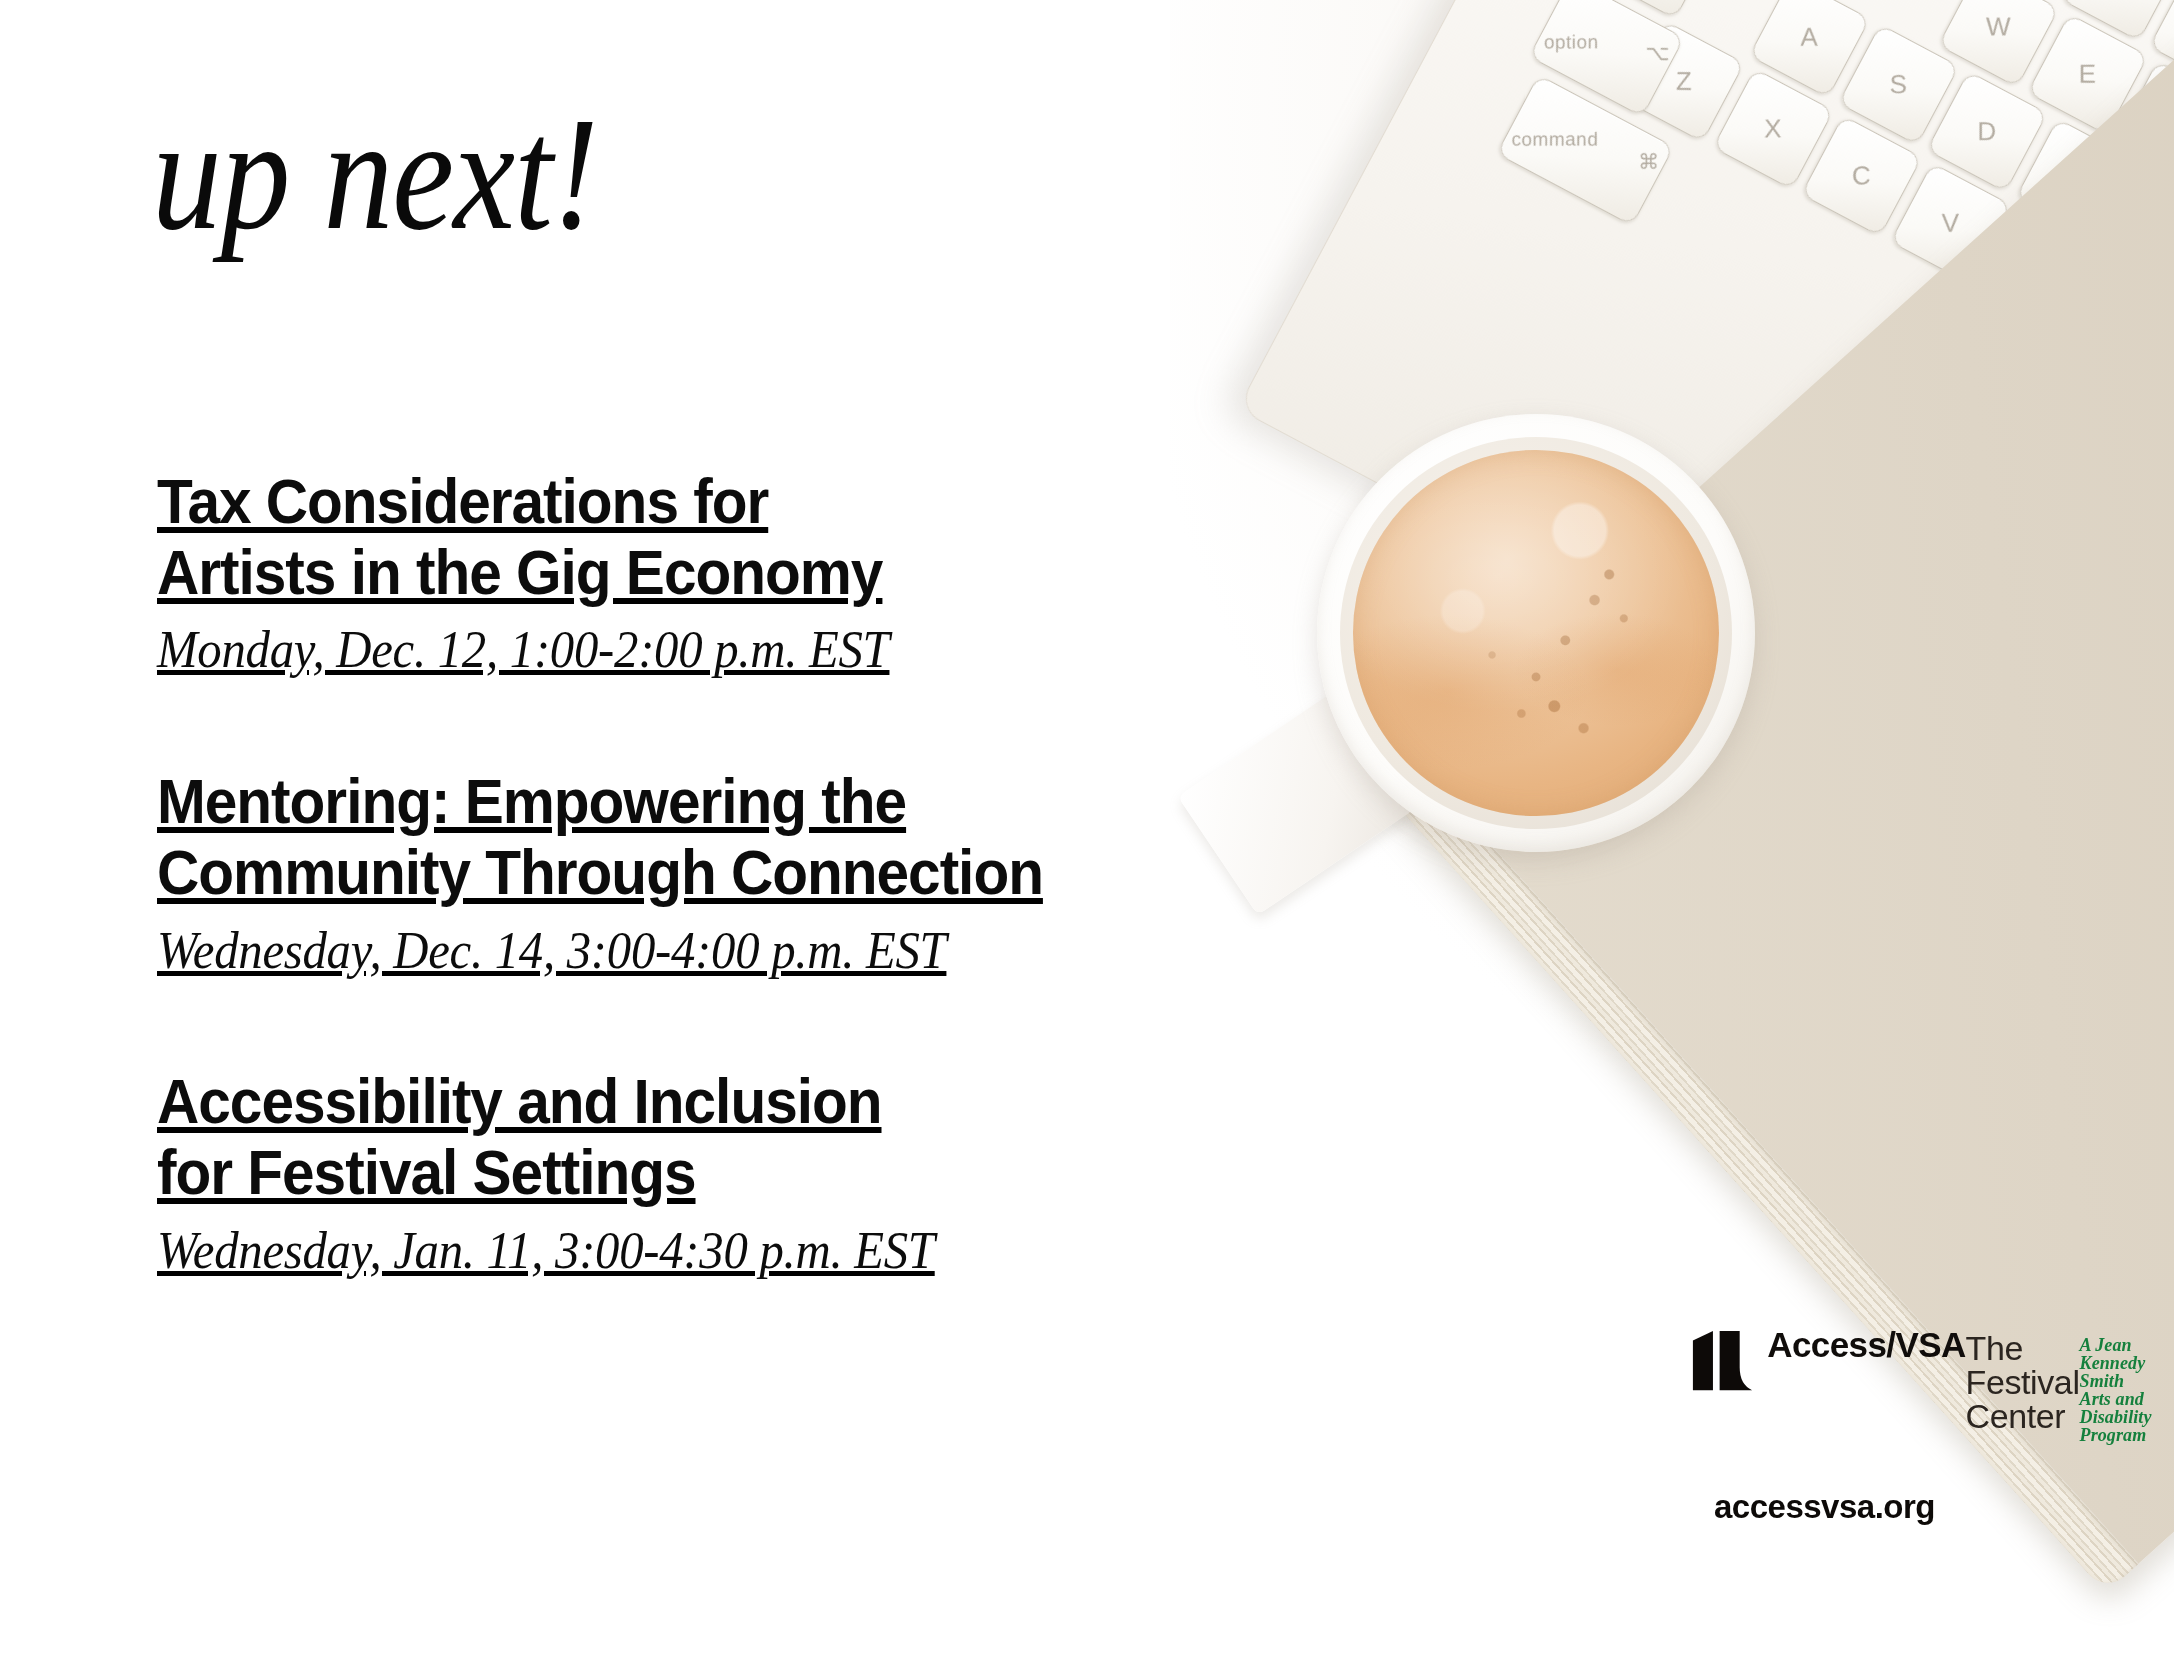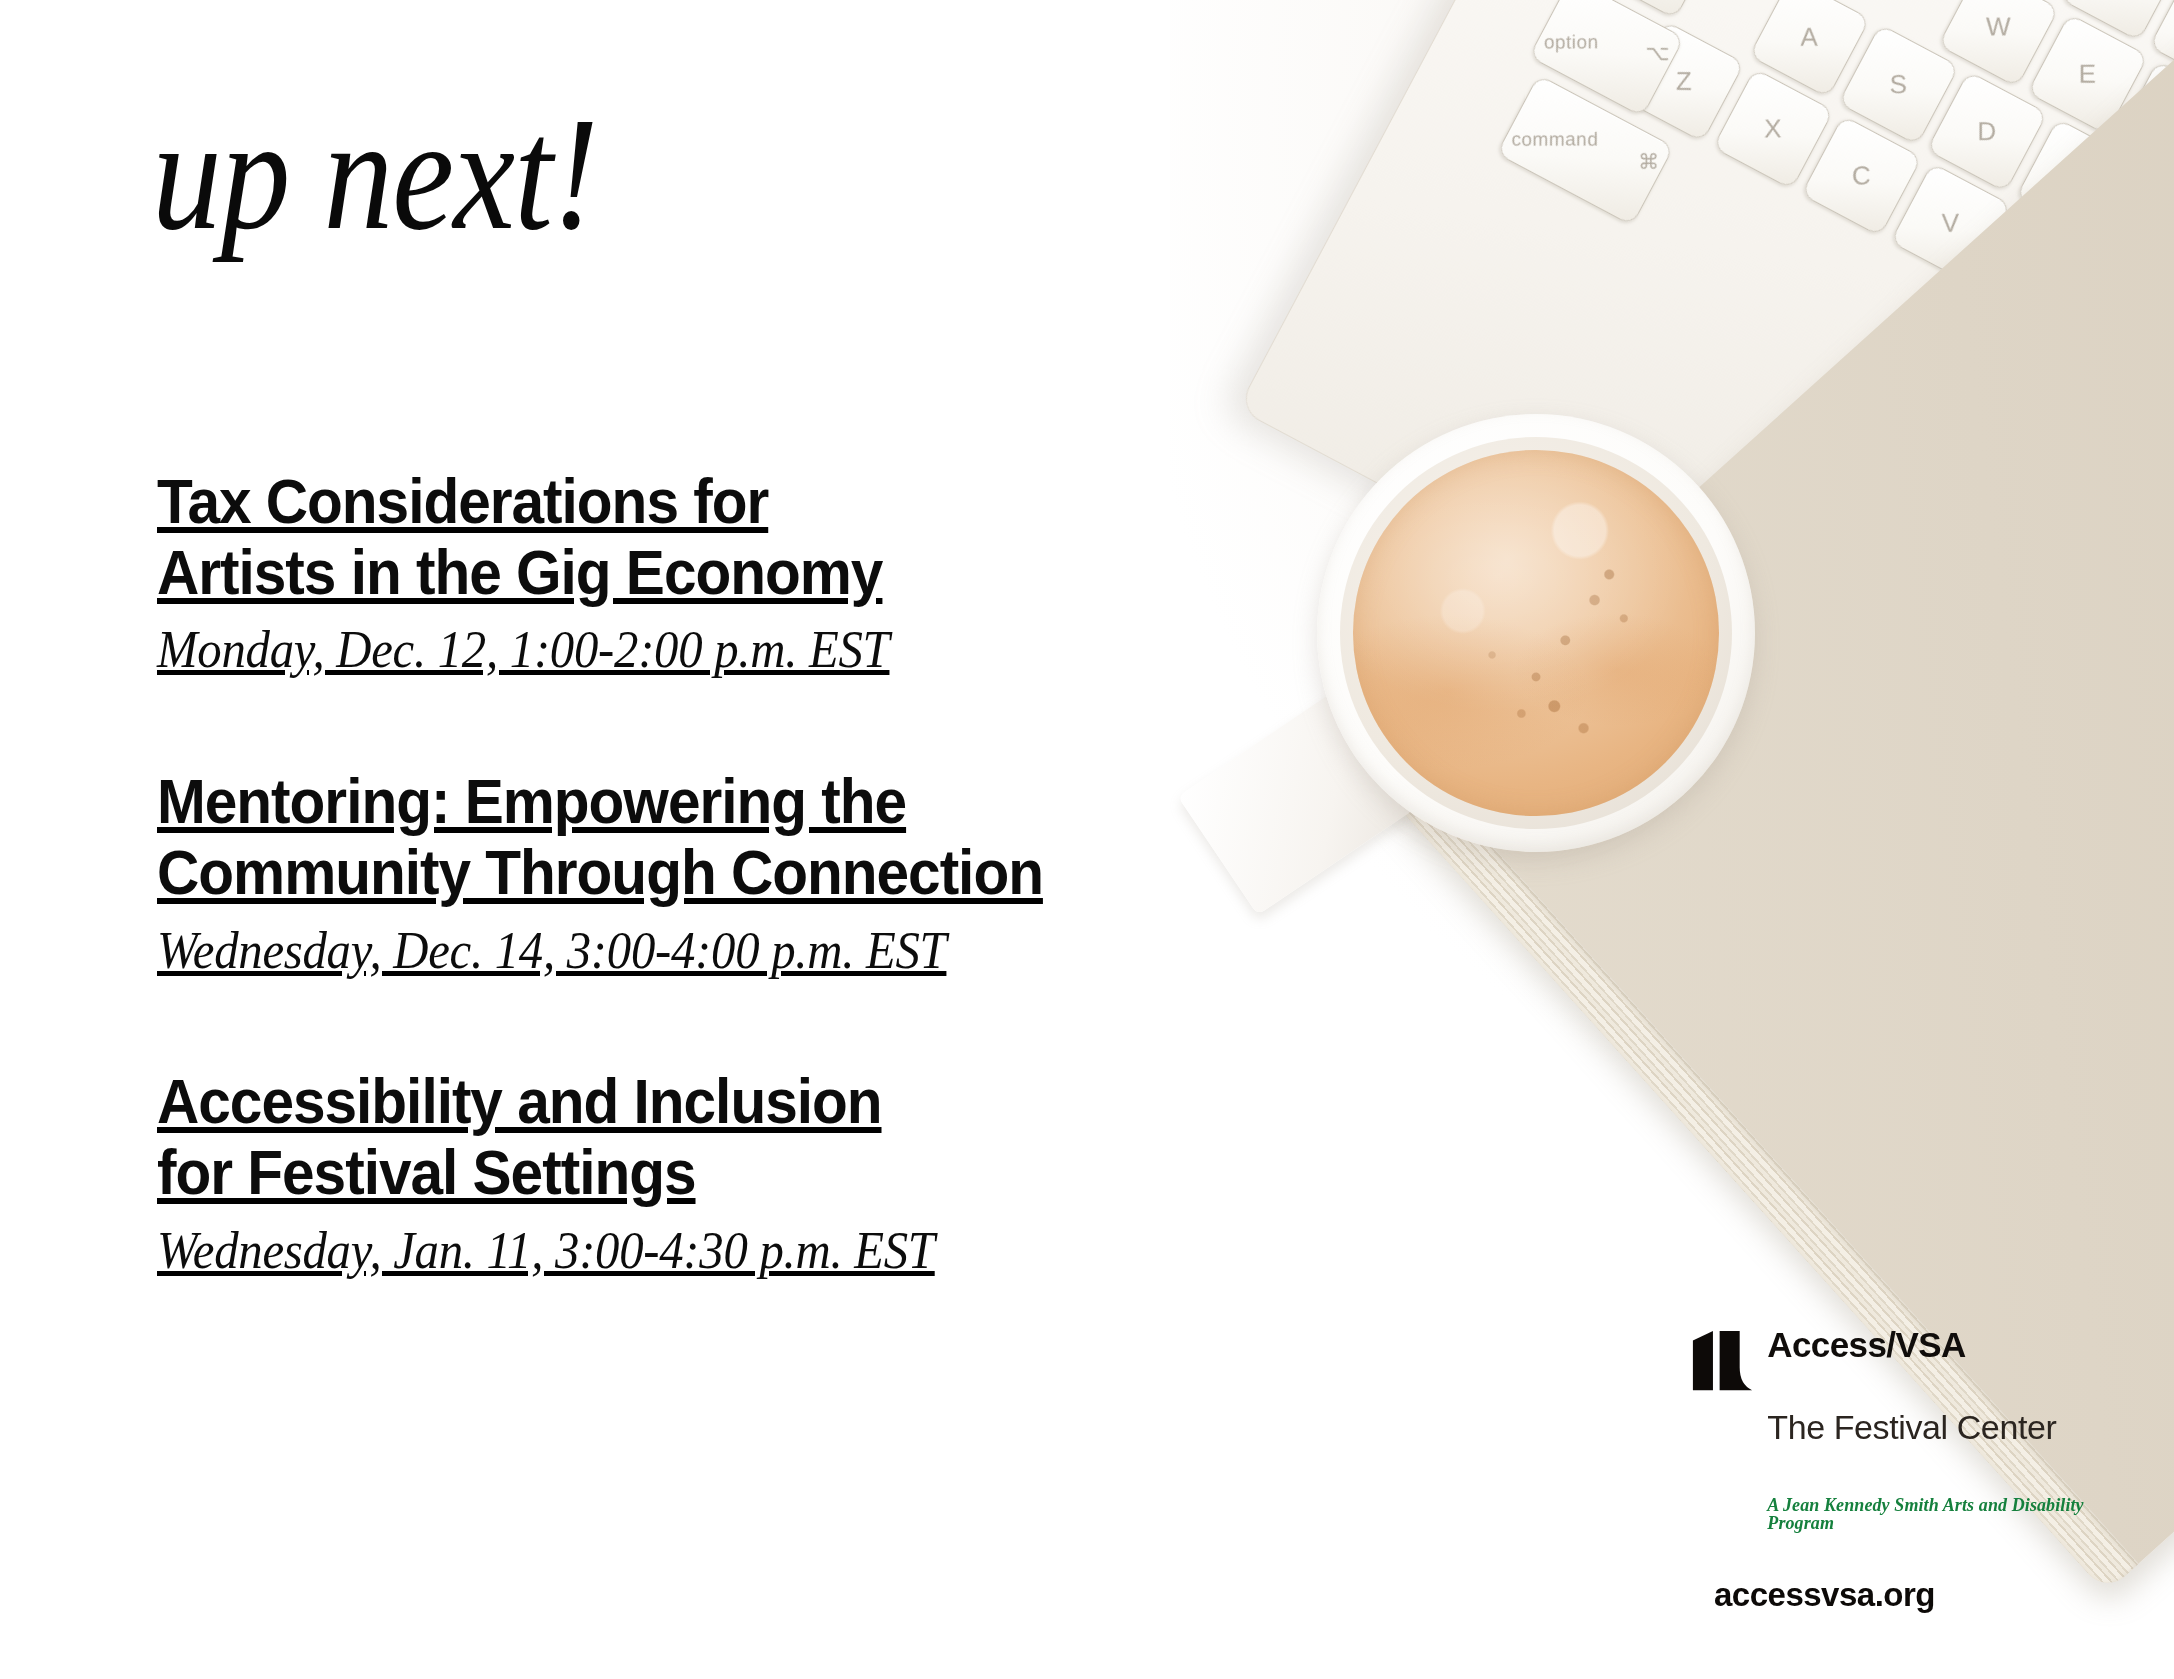--- a/index.html
+++ b/index.html
@@ -135,21 +135,21 @@
     background:linear-gradient(225deg,#f2ece0 0%, rgba(242,236,224,0) 72%);
     border-radius:0 9.5px 0 0;
   }
 
   
   .logo-block{
     position:absolute;left:521px;top:1327px;width:447px;
   }
   .logo-row{display:flex;align-items:flex-start;gap:13.3px;}
   .logo-mark{width:63px;height:65px;flex:0 0 auto;margin-top:1.9px;}
-  .logo-text{display:flex;flex-direction:column;line-height:1;gap:44px;}
+  .logo-text{display:flex;flex-direction:row;line-height:1;}
   .brand-main{
     font-family:"Liberation Sans", sans-serif;
     font-weight:bold;font-size:35px;color:#100d0b;letter-spacing:-0.6px;
   }
   .brand-sub{
     font-family:"Liberation Sans", sans-serif;
     font-weight:400;font-size:34px;color:#2b2520;letter-spacing:-0.4px;margin-top:3.8px;
   }
   .brand-tag{
     font-family:"Liberation Serif", serif;

